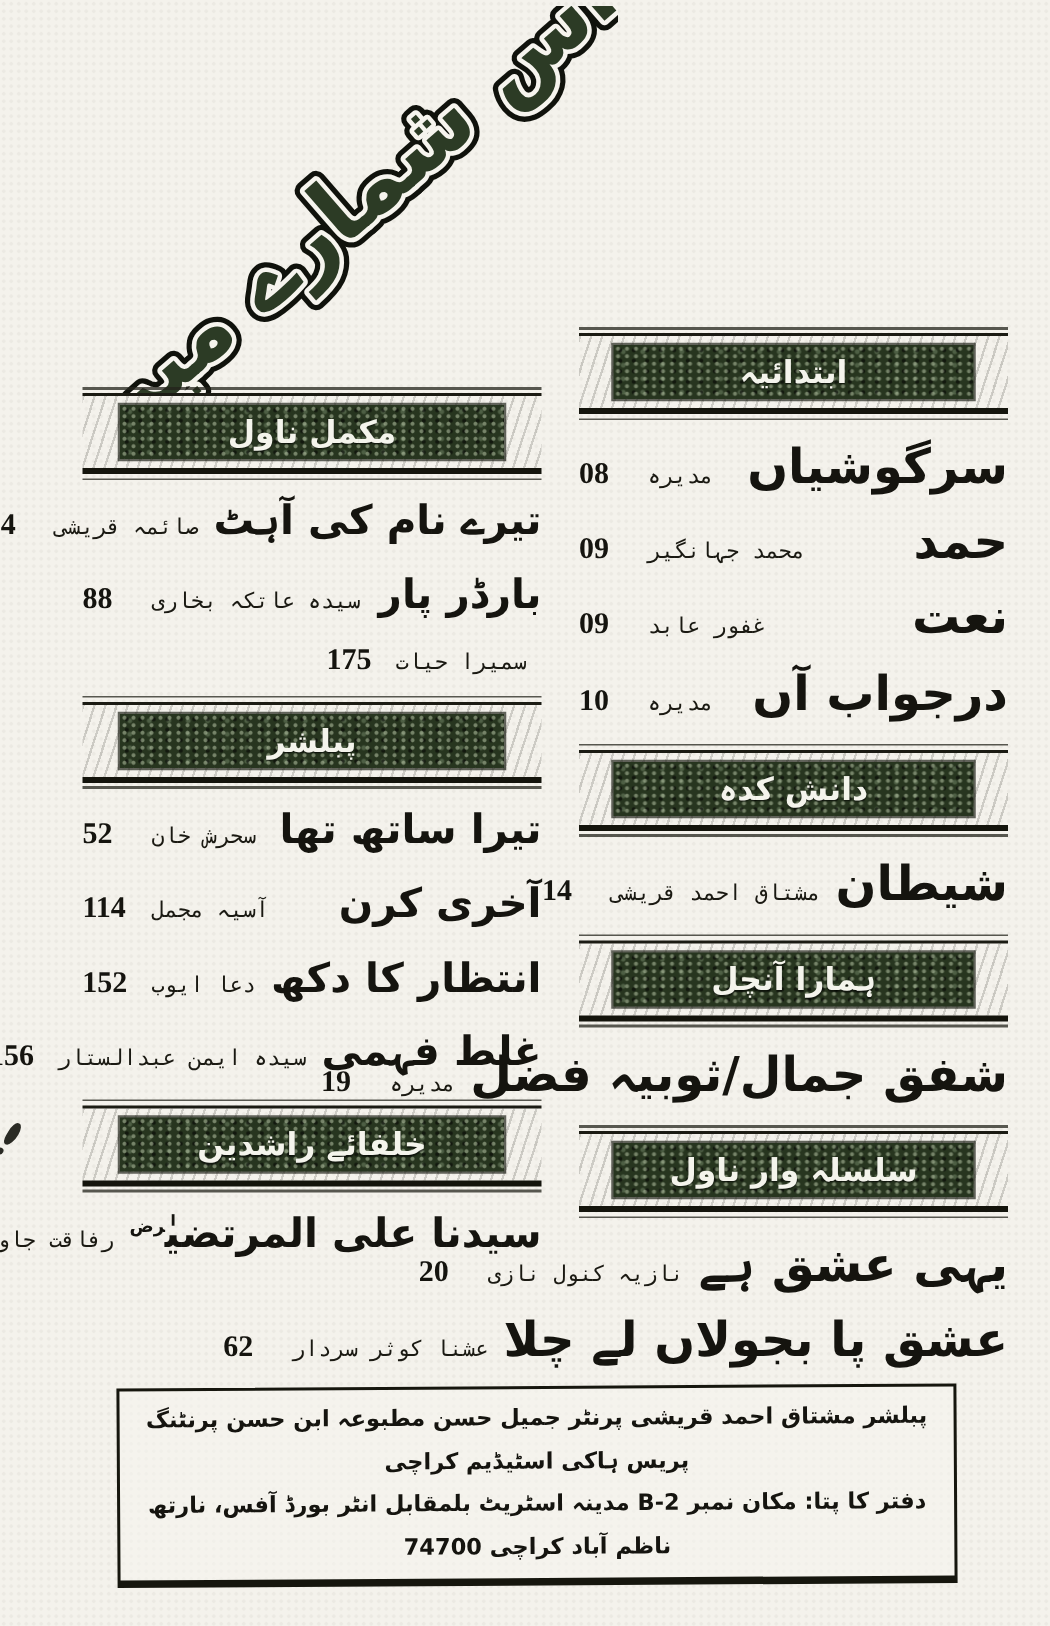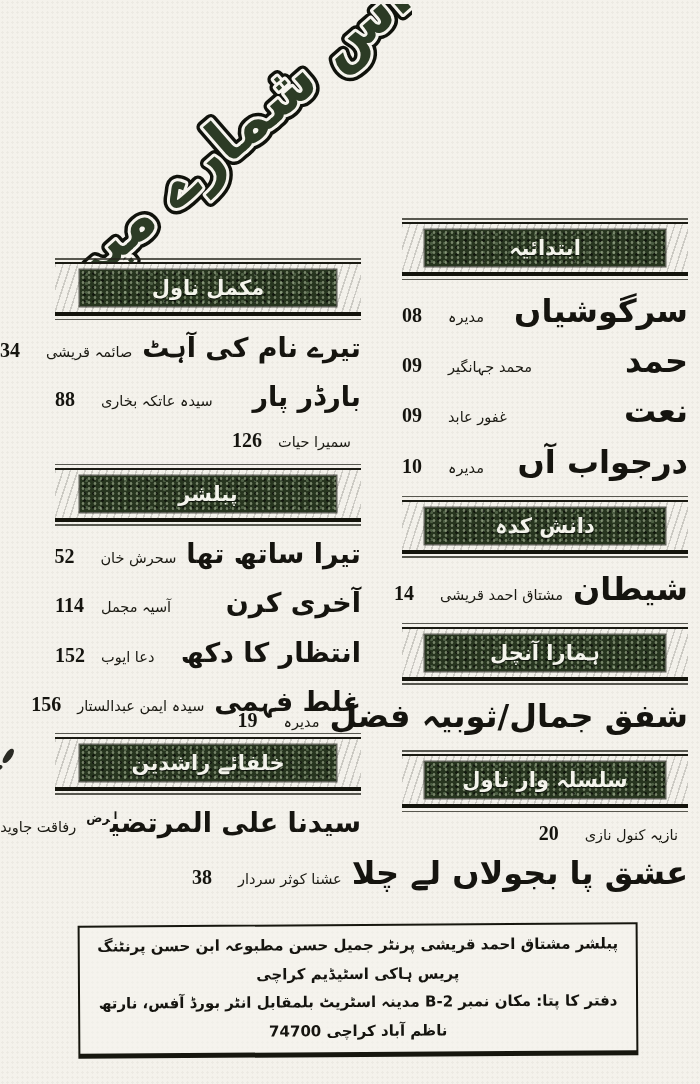--- a/index.html
+++ b/index.html
@@ -15,21 +15,21 @@
   .calli{position:absolute;left:72px;top:4px;width:340px;height:260px;}
   .calli text{
     font-family:"DejaVu Sans",sans-serif;font-weight:bold;font-size:60px;
     text-anchor:middle;
   }
   .calli .stroke-outer{fill:none;stroke:#10120c;stroke-width:13;stroke-linejoin:round;}
   .calli .stroke-inner{fill:none;stroke:#f6f4ee;stroke-width:6;stroke-linejoin:round;}
   .calli .fill{fill:#2c3b25;}
   
   .col{position:absolute;direction:rtl;}
-  .col-right{left:402px;top:222px;width:286px;}
+  .col-right{left:386px;top:222px;width:286px;}
   .col-left{left:55px;top:262px;width:306px;}
   
   .band{
     position:relative;margin:16px 0 14px;
     border-top:2px solid #1b1b13;border-bottom:4px solid #14140c;
     padding:6px 4px;
     background-image:repeating-linear-gradient(108deg, rgba(52,52,44,.20) 0 1.5px, transparent 1.5px 7px);
   }
   .band::before{content:"";position:absolute;left:0;right:0;top:-6px;height:1.5px;background:rgba(35,35,27,.75);}
   .band::after{content:"";position:absolute;left:0;right:0;bottom:-8px;height:1.5px;background:rgba(35,35,27,.75);}
@@ -47,21 +47,21 @@
     box-shadow:0 0 0 1.5px rgba(18,22,12,.65);
     text-shadow:0 1px 1px rgba(0,0,0,.6);
   }
   
   .row{display:flex;align-items:baseline;}
   .col-right .row{margin:6px 0 7px;}
   .col-left  .row{margin:12px 0 13px;}
   .t{flex:1 1 auto;font-weight:bold;font-size:32px;line-height:1.35;white-space:nowrap;}
   .col-left .t{font-size:27px;}
   .t sup{font-size:12px;font-weight:bold;margin-top:37px;}
-  .a{flex:0 0 auto;font-size:14.5px;margin:0 10px;white-space:nowrap;color:#1a1912;}
+  .a{flex:0 0 auto;font-size:14.5px;margin:0 10px;white-space:nowrap;color:#1a1912;font-family:Liberation Mono, monospace;}
   .n{
     flex:0 0 auto;direction:ltr;min-width:36px;text-align:left;
     font-family:Liberation Serif, serif;font-weight:bold;font-size:20px;
   }
   
   .footer{
     position:absolute;left:78px;top:924px;width:560px;
     border:2.5px solid #16160e;border-bottom-width:5px;
     padding:5px 8px 7px;box-sizing:border-box;
     direction:rtl;text-align:center;
@@ -130,46 +130,47 @@
       </div>
       <div class="row">
         <span class="t">شفق جمال/ثوبیہ فضل</span>
         <span class="a">مدیرہ</span>
         <span class="n">19</span>
       </div>
       <div class="band">
         <div class="bar">سلسلہ وار ناول</div>
       </div>
       <div class="row">
+        <span class="t">یہی عشق ہے</span>
         <span class="a">نازیہ کنول نازی</span>
         <span class="n">20</span>
       </div>
       <div class="row">
         <span class="t">عشق پا بجولاں لے چلا</span>
         <span class="a">عشنا کوثر سردار</span>
-        <span class="n">38</span>
+        <span class="n">62</span>
       </div>
     </div>
   <div class="col col-left" id="col-left">
       <div class="band">
         <div class="bar">مکمل ناول</div>
       </div>
       <div class="row">
         <span class="t">تیرے نام کی آہٹ</span>
         <span class="a">صائمہ قریشی</span>
         <span class="n">34</span>
       </div>
       <div class="row">
         <span class="t">بارڈر پار</span>
         <span class="a">سیدہ عاتکہ بخاری</span>
         <span class="n">88</span>
       </div>
       <div class="row">
         <span class="a">سمیرا حیات</span>
-        <span class="n">126</span>
+        <span class="n">175</span>
       </div>
       <div class="band">
         <div class="bar">پبلشر</div>
       </div>
       <div class="row">
         <span class="t">تیرا ساتھ تھا</span>
         <span class="a">سحرش خان</span>
         <span class="n">52</span>
       </div>
       <div class="row">

